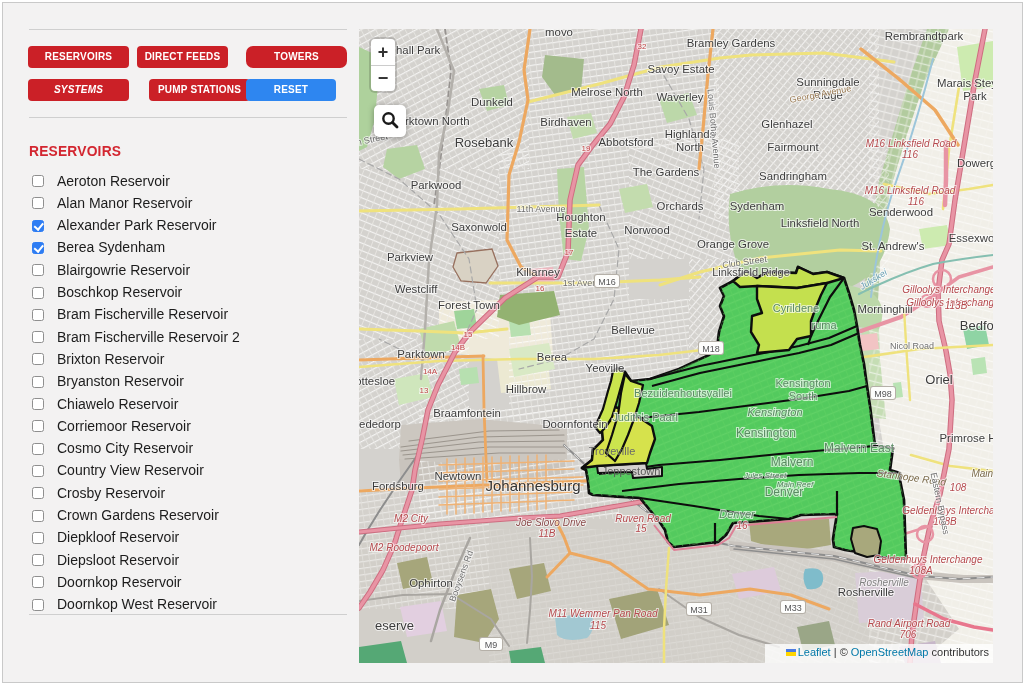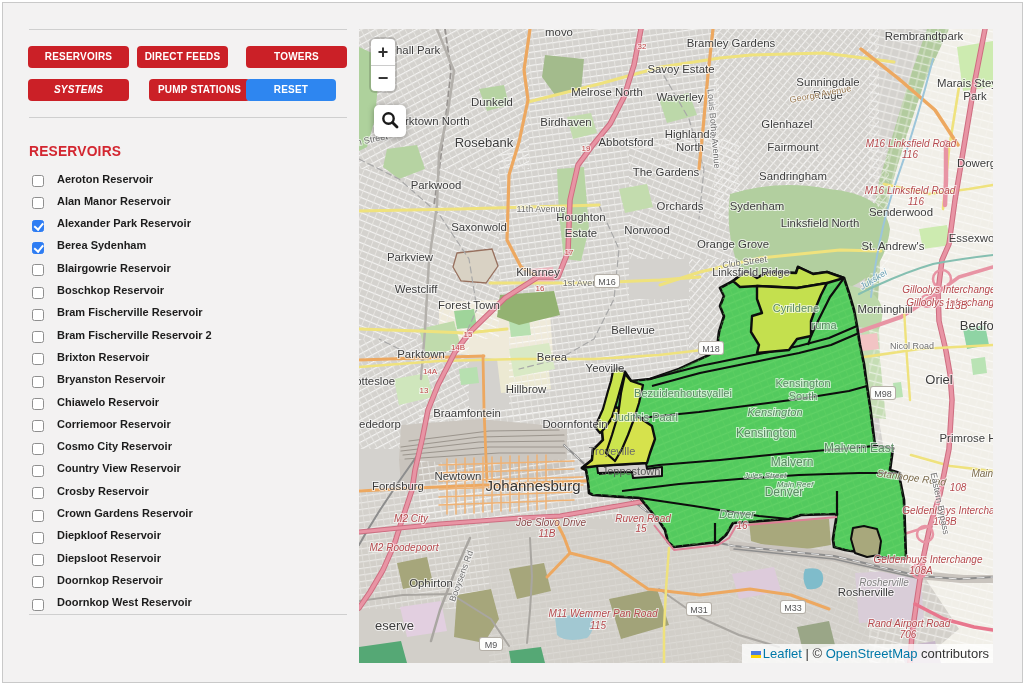--- a/index.html
+++ b/index.html
@@ -6,36 +6,36 @@
 body{width:1024px;height:691px;background:#fff;font-family:"Liberation Sans",sans-serif;position:relative;overflow:hidden;}
 #frame{position:absolute;left:2px;top:2px;width:1019px;height:679px;background:#f3f2f2;border:1px solid #c9c9c9;}
 .hr{position:absolute;left:29px;width:318px;height:1px;background:#cfcfcf;}
 .btn{position:absolute;height:22px;border-radius:4px;background:#cb2027;color:#fff;font-weight:bold;font-size:10px;text-align:center;line-height:22px;letter-spacing:.2px;}
 .btn.blue{background:#2e86f0;}
 #rhead{position:absolute;left:29px;top:144px;color:#d32630;font-weight:bold;font-size:13.8px;letter-spacing:.2px;}
 .row{position:absolute;left:31px;height:22px;}
 .cb{position:absolute;left:1px;top:5px;width:12px;height:12px;border:1.4px solid #8f8f8f;border-radius:2.5px;background:#fff;box-sizing:border-box;}
 .cb.on{background:#2e7df3;border-color:#2e7df3;}
 .cb.on:after{content:"";position:absolute;left:3px;top:0.5px;width:3.5px;height:6.5px;border:solid #fff;border-width:0 2px 2px 0;transform:rotate(40deg);}
-.lbl{position:absolute;left:26px;top:2.5px;font-size:11px;color:#1c1c1c;white-space:nowrap;font-weight:bold;}
+.lbl{position:absolute;left:26px;top:2.5px;font-size:14px;color:#1c1c1c;white-space:nowrap;}
 #map{position:absolute;left:359px;top:29px;width:634px;height:634px;background:#d6d4d1;overflow:hidden;}
 #zoomctl{position:absolute;left:12px;top:10px;width:24px;height:52px;background:#fff;border-radius:4px;box-shadow:0 0 0 2px rgba(0,0,0,0.15);z-index:5;}
 #zoomctl .zb{position:absolute;left:0;width:24px;height:26px;text-align:center;font-weight:bold;font-size:18px;color:#333;line-height:26px;}
 #zoomctl .sep{position:absolute;left:0;top:26px;width:24px;height:1px;background:#ccc;}
 #searchctl{position:absolute;left:15px;top:76px;width:32px;height:32px;background:#fff;border-radius:5px;box-shadow:0 1px 6px rgba(0,0,0,0.35);z-index:5;}
-#attrib{position:absolute;right:0;bottom:0;height:17px;background:rgba(255,255,255,0.78);font-size:13px;color:#333;padding:2px 4px 0 9px;z-index:5;white-space:nowrap;}
+#attrib{position:absolute;right:0;bottom:0;height:17px;background:rgba(255,255,255,0.78);font-size:11px;color:#333;padding:2px 4px 0 21px;z-index:5;white-space:nowrap;}
 #attrib a{color:#0078a8;text-decoration:none;}
 </style>
 </head>
 <body>
 <div id="frame"></div>
 <div class="hr" style="top:29px"></div>
 <div class="btn" style="left:28px;top:46px;width:101px;">RESERVOIRS</div>
 <div class="btn" style="left:137px;top:46px;width:91px;">DIRECT FEEDS</div>
-<div class="btn" style="left:246px;top:46px;width:101px;">TOWERS</div>
+<div class="btn" style="left:246px;top:46px;width:101px;border-radius:7px;">TOWERS</div>
 <div class="btn" style="left:28px;top:79px;width:101px;font-style:italic;">SYSTEMS</div>
 <div class="btn" style="left:137px;top:79px;width:101px;margin-left:12px;">PUMP STATIONS</div>
 <div class="btn blue" style="left:246px;top:79px;width:90px;">RESET</div>
 <div class="hr" style="top:117px"></div>
 <div id="rhead">RESERVOIRS</div>
 <div id="list">
     <div class="row" style="top:170px">
       <div class="cb"></div>
       <div class="lbl">Aeroton Reservoir</div>
     </div>

